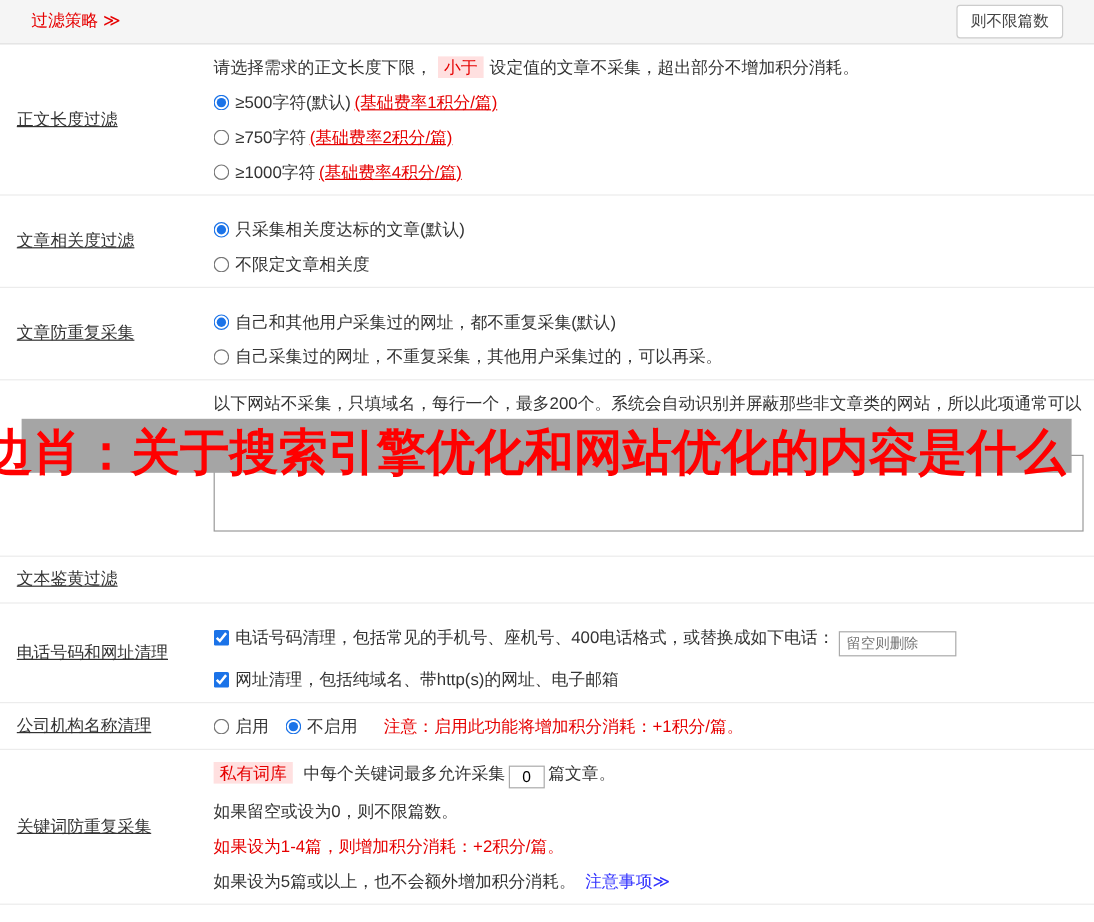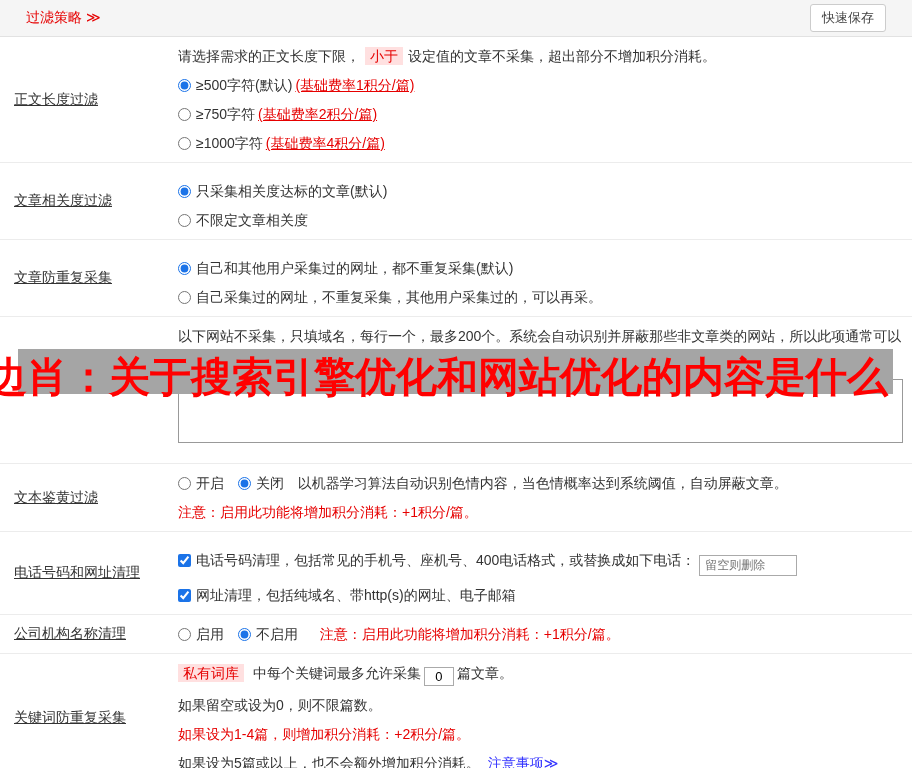--- a/index.html
+++ b/index.html
@@ -55,21 +55,21 @@
     position:absolute; left:-14px; top:350px; white-space:nowrap;
     font-size:41px; font-weight:bold; color:#ff0000; z-index:6;
     letter-spacing:0px;
   }
 </style>
 </head>
 <body>
 
 <div class="header">
   <span class="header-title">过滤策略 ≫</span>
-  <button class="save-btn">快速保存</button>
+  <button class="save-btn">则不限篇数</button>
 </div>
 
 <div class="row">
   <div class="row-label">正文长度过滤</div>
   <div class="row-content">
     <div class="line">
       <span>请选择需求的正文长度下限，</span><span class="hl">小于</span><span>设定值的文章不采集，超出部分不增加积分消耗。</span>
     </div>
     <label class="opt">
       <input type="radio" name="len" checked="" style=""><span>≥500字符(默认)</span><span class="fee">(基础费率1积分/篇)</span>
@@ -110,28 +110,20 @@
 <div class="row" style="height:147px">
   <div class="row-label"></div>
   <div class="row-content">
     <div class="line">以下网站不采集，只填域名，每行一个，最多200个。系统会自动识别并屏蔽那些非文章类的网站，所以此项通常可以不设置。</div>
     <textarea style=""></textarea>
   </div>
 </div>
 
 <div class="row">
   <div class="row-label">文本鉴黄过滤</div>
-  <div class="row-content">
-    <div class="line">
-      <label class="inline"><input type="radio" name="porn" style=""><span>开启</span></label>
-      <label class="inline"><input type="radio" name="porn" checked="" style=""><span>关闭</span></label>
-      <span>以机器学习算法自动识别色情内容，当色情概率达到系统阈值，自动屏蔽文章。</span>
-    </div>
-    <div class="line red">注意：启用此功能将增加积分消耗：+1积分/篇。</div>
-  </div>
 </div>
 
 <div class="row">
   <div class="row-label">电话号码和网址清理</div>
   <div class="row-content">
     <label class="opt">
       <input type="checkbox" checked="" style=""><span>电话号码清理，包括常见的手机号、座机号、400电话格式，或替换成如下电话：</span><input type="text" class="phone-input" placeholder="留空则删除" style="">
     </label>
     <label class="opt">
       <input type="checkbox" checked="" style=""><span>网址清理，包括纯域名、带http(s)的网址、电子邮箱</span>

